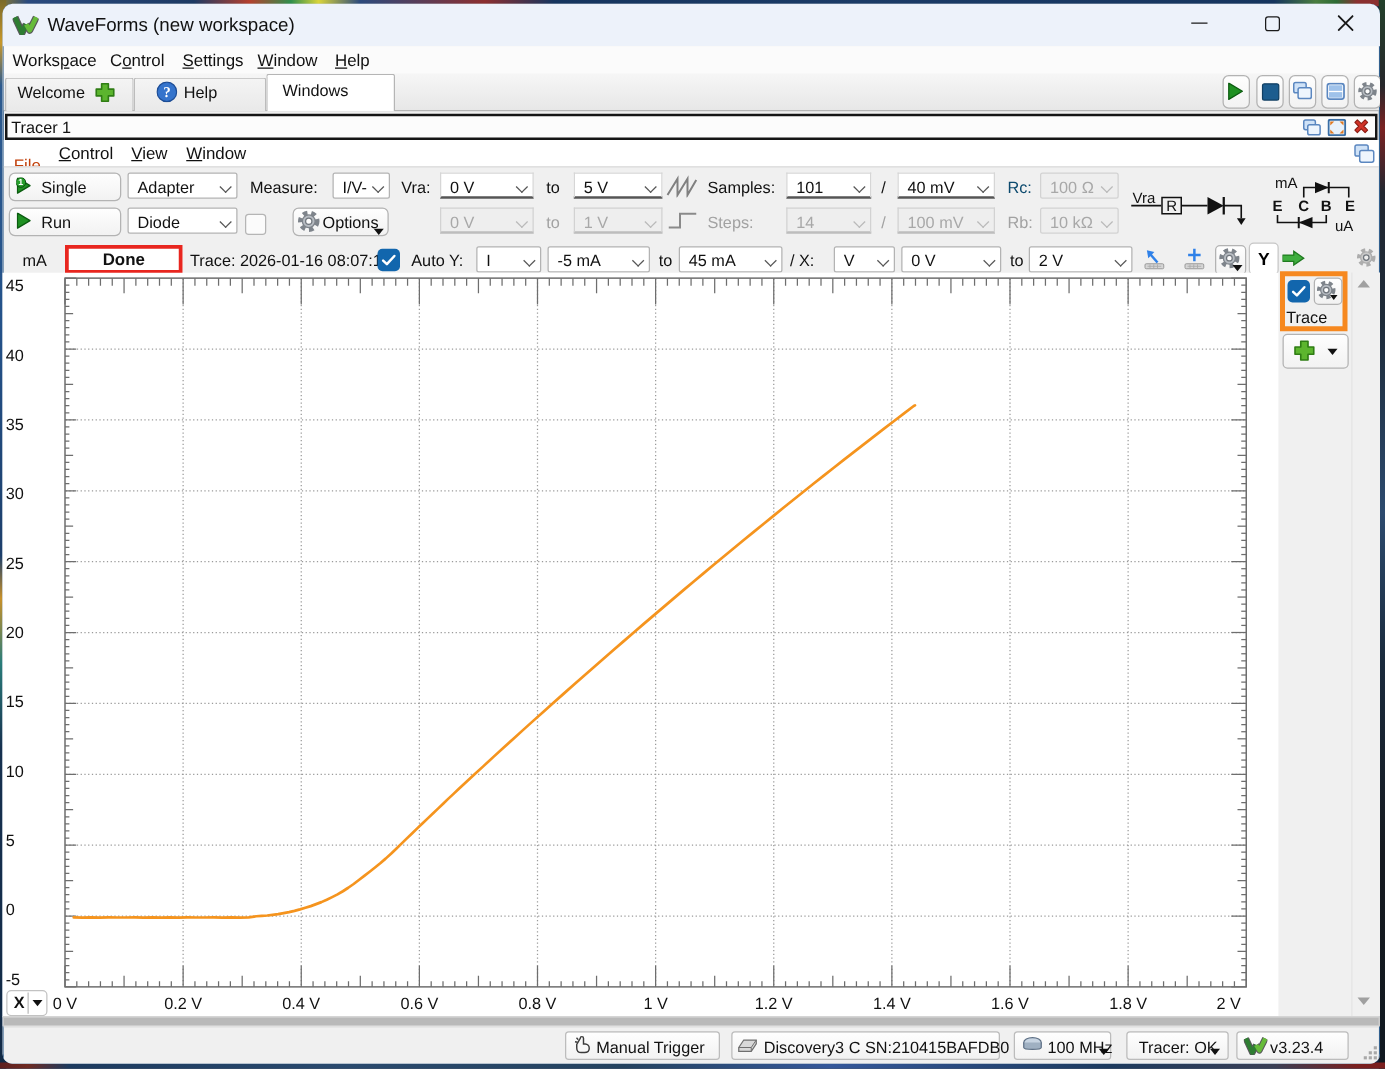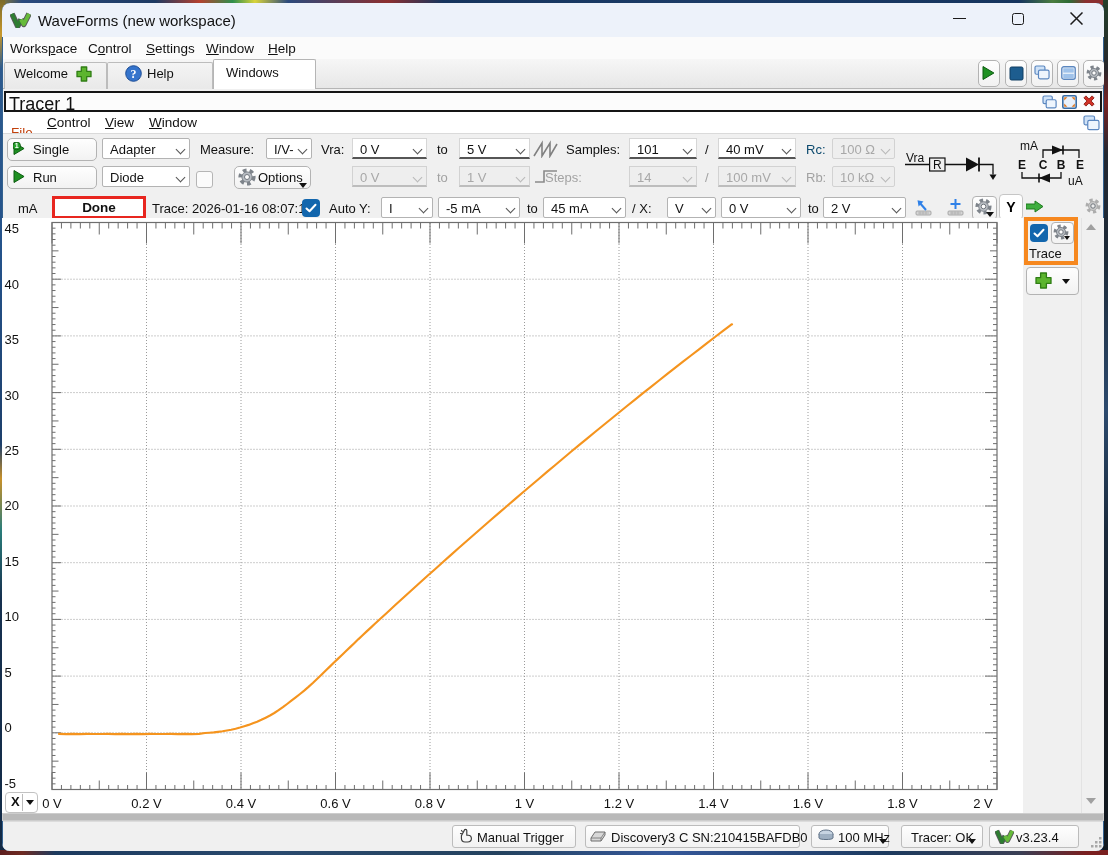--- a/index.html
+++ b/index.html
@@ -68,21 +68,21 @@
         <rect x="0.8" y="0.8" width="13.4" height="12.4" rx="2" fill="#fff" stroke="#5b87c0" stroke-width="1.4"></rect>
         <rect x="2.2" y="2.2" width="10.6" height="4.48" fill="#9fc2ea"></rect>
         <rect x="2.2" y="7.700000000000001" width="10.6" height="4.48" fill="#9fc2ea"></rect>
       </svg>
       <svg class="a" style="left:1086px;top:65px" width="16" height="16" viewBox="0 0 16 16">
         <circle cx="8" cy="8" r="5.6" fill="none" stroke="#7e848b" stroke-width="3.6" stroke-dasharray="3.02 2.59"></circle>
         <circle cx="8" cy="8" r="4.5" fill="#b7bcc2" stroke="#7e848b" stroke-width="1"></circle>
         <circle cx="8" cy="8" r="2.2" fill="#fdfdfd" stroke="#70767d" stroke-width="1"></circle>
       </svg>
       <div class="a" style="left:4px;top:91px;width:1098px;height:21px;background:#fcfcfc;border:2px solid #151515"></div>
-      <div class="a" style="left:9px;top:94px;font-size:18px;color:#111;font-weight:normal;white-space:nowrap">Tracer 1</div>
+      <div class="a" style="left:9px;top:94px;font-size:13px;color:#111;font-weight:normal;white-space:nowrap">Tracer 1</div>
       <svg class="a" style="left:1042px;top:95px" width="15" height="14" viewBox="0 0 15 14">
         <rect x="1" y="1" width="9.3" height="7.700000000000001" rx="1.5" fill="#cfe2f7" stroke="#5b87c0" stroke-width="1.2"></rect>
         <rect x="4.2" y="4.760000000000001" width="9.9" height="8.12" rx="1.5" fill="#eef5fd" stroke="#5b87c0" stroke-width="1.2"></rect>
       </svg>
       <svg class="a" style="left:1062px;top:95px" width="15" height="14" viewBox="0 0 15 14">
         <rect x="0.8" y="0.8" width="13.4" height="12.4" rx="1.5" fill="#e8f1fb" stroke="#3a6ea5" stroke-width="1.6"></rect>
         <polygon points="2.2,2.2 5.4,2.2 2.2,5.4" fill="#e07820"></polygon>
         <polygon points="12.8,2.2 9.6,2.2 12.8,5.4" fill="#e07820"></polygon>
         <polygon points="2.2,11.8 5.4,11.8 2.2,8.6" fill="#e07820"></polygon>
         <polygon points="12.8,11.8 9.6,11.8 12.8,8.6" fill="#e07820"></polygon>
@@ -167,21 +167,21 @@
         <span class="a" style="left:61px;top:7px;width:7px;height:7px;border-left:1.7px solid #b9b9b9;border-bottom:1.7px solid #b9b9b9;transform:rotate(-45deg)"></span>
       </div>
       <div class="a" style="left:437px;top:170px;font-size:13px;color:#a2a2a2;font-weight:normal;white-space:nowrap">to</div>
       <div class="a combo ed dis" style="left:459px;top:166px;width:71px;height:21px;">
         <span style="position:absolute;left:7px;top:3px">1 V</span>
         <span class="a" style="left:57px;top:7px;width:7px;height:7px;border-left:1.7px solid #b9b9b9;border-bottom:1.7px solid #b9b9b9;transform:rotate(-45deg)"></span>
       </div>
       <svg class="a" style="left:534px;top:169px" width="24" height="15" viewBox="0 0 24 15">
         <path d="M1 13 L10 13 L10 2 L23 2" stroke="#8a8a8a" stroke-width="1.6" fill="none"></path>
       </svg>
-      <div class="a" style="left:545px;top:170px;font-size:13px;color:#a2a2a2;font-weight:normal;white-space:nowrap">Steps:</div>
+      <div class="a" style="left:566px;top:170px;font-size:13px;color:#a2a2a2;font-weight:normal;white-space:nowrap">Steps:</div>
       <div class="a combo ed dis" style="left:629px;top:166px;width:68px;height:21px;">
         <span style="position:absolute;left:7px;top:3px">14</span>
         <span class="a" style="left:54px;top:7px;width:7px;height:7px;border-left:1.7px solid #b9b9b9;border-bottom:1.7px solid #b9b9b9;transform:rotate(-45deg)"></span>
       </div>
       <div class="a" style="left:705px;top:170px;font-size:13px;color:#a2a2a2;font-weight:normal;white-space:nowrap">/</div>
       <div class="a combo ed dis" style="left:718px;top:166px;width:78px;height:21px;">
         <span style="position:absolute;left:7px;top:3px">100 mV</span>
         <span class="a" style="left:64px;top:7px;width:7px;height:7px;border-left:1.7px solid #b9b9b9;border-bottom:1.7px solid #b9b9b9;transform:rotate(-45deg)"></span>
       </div>
       <div class="a" style="left:806px;top:170px;font-size:13px;color:#a2a2a2;font-weight:normal;white-space:nowrap">Rb:</div>

